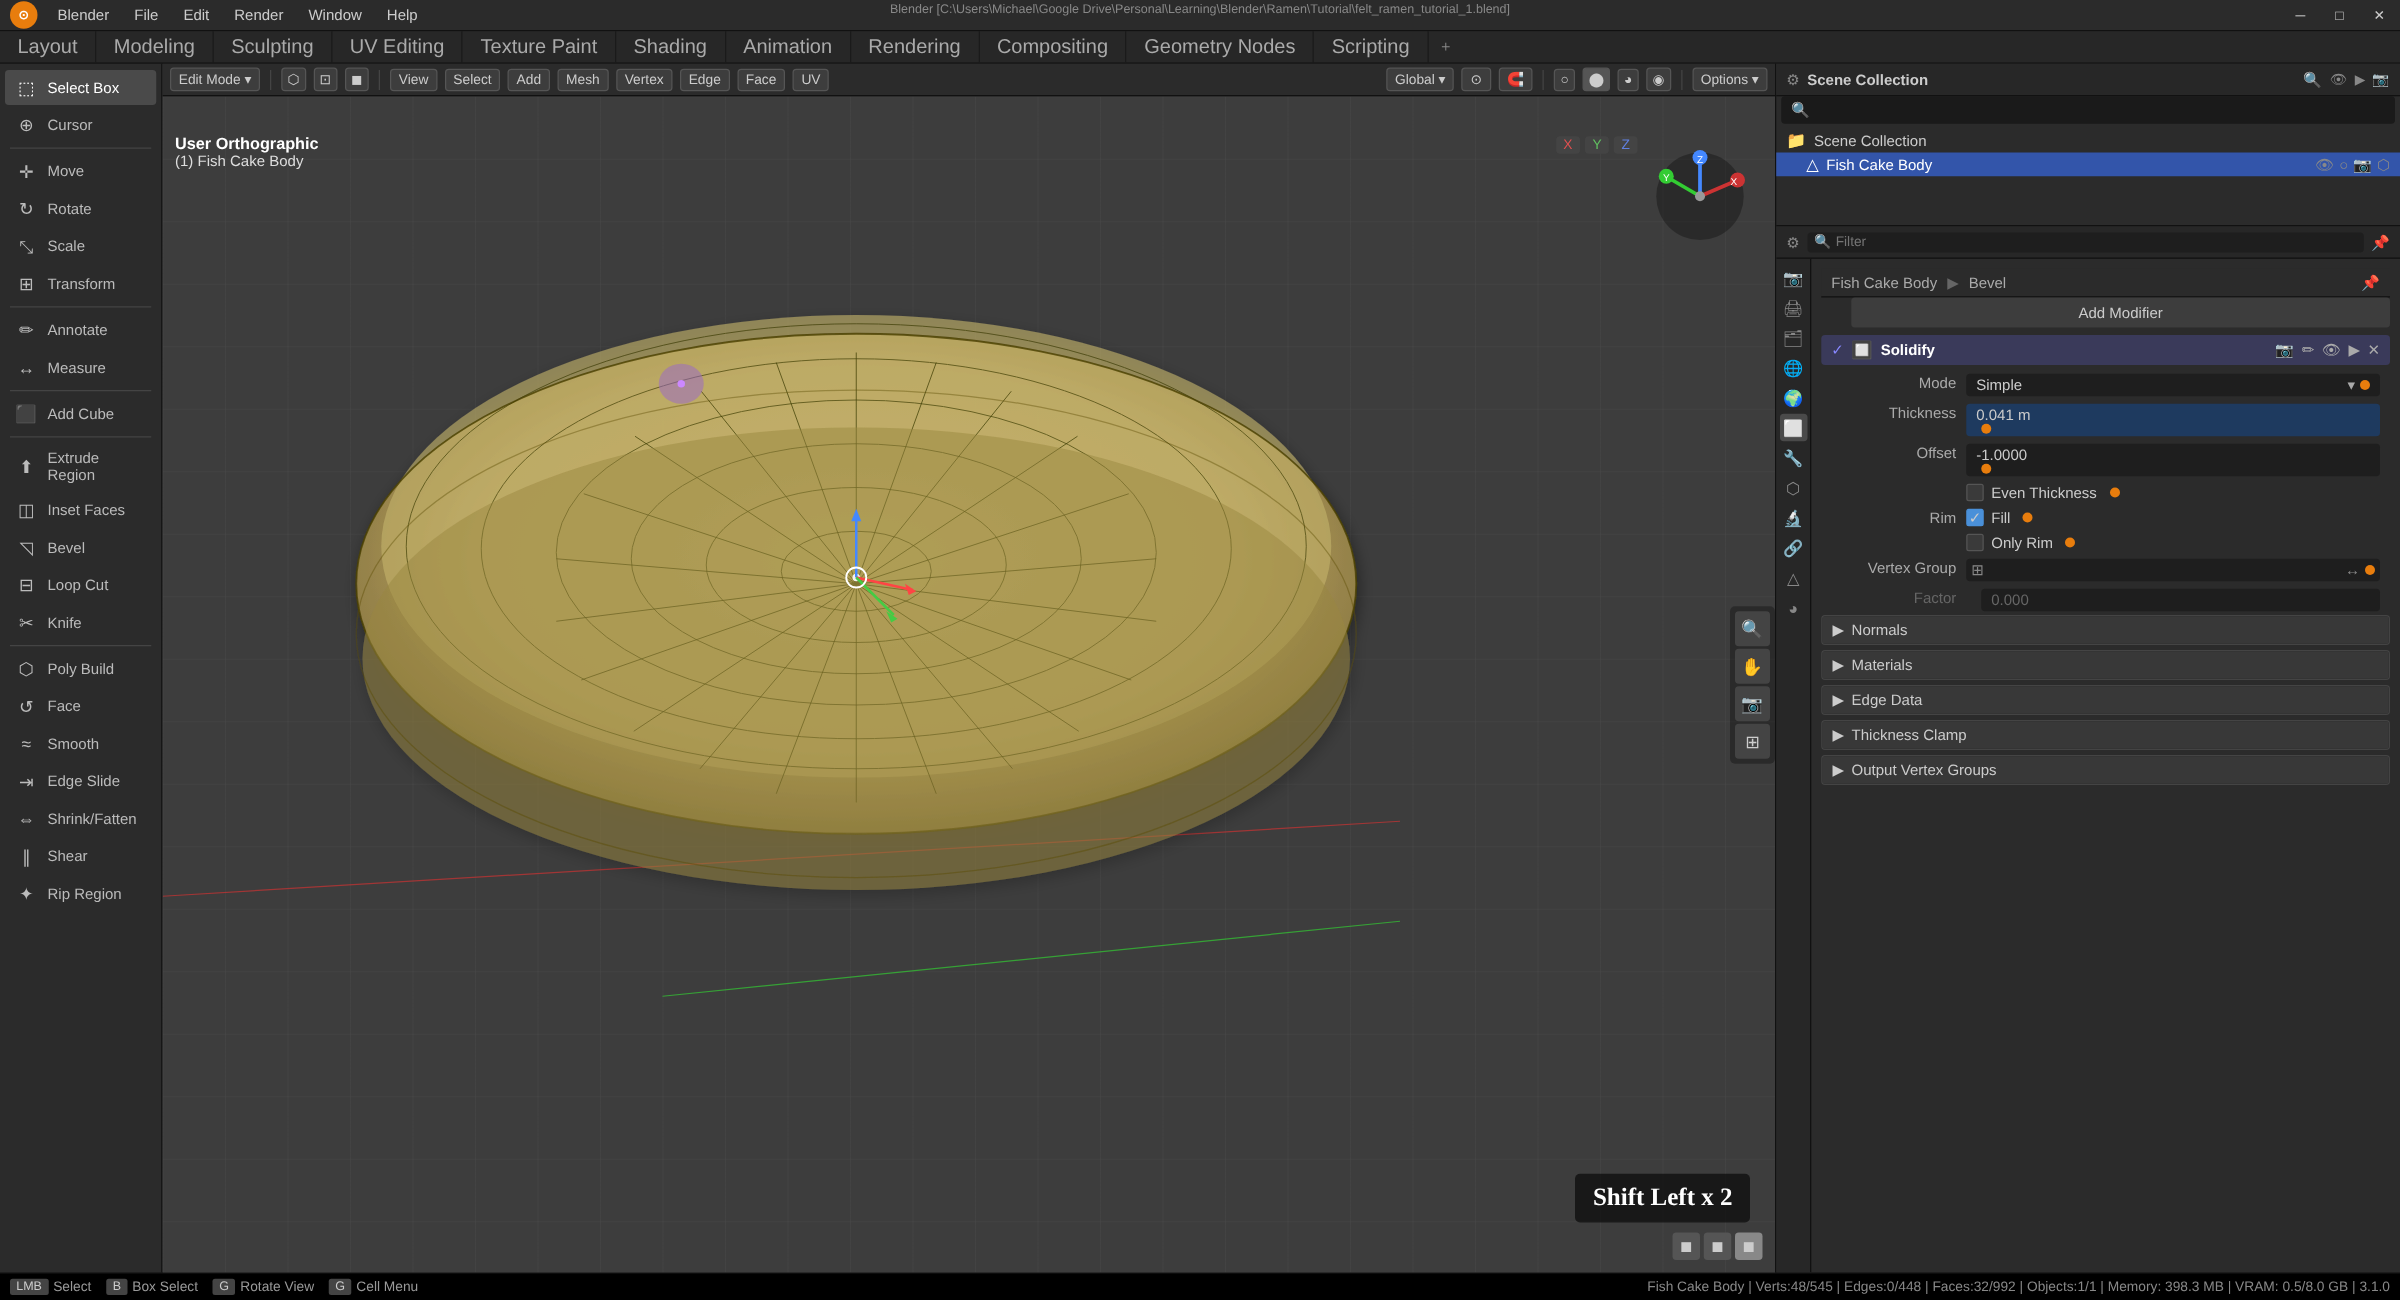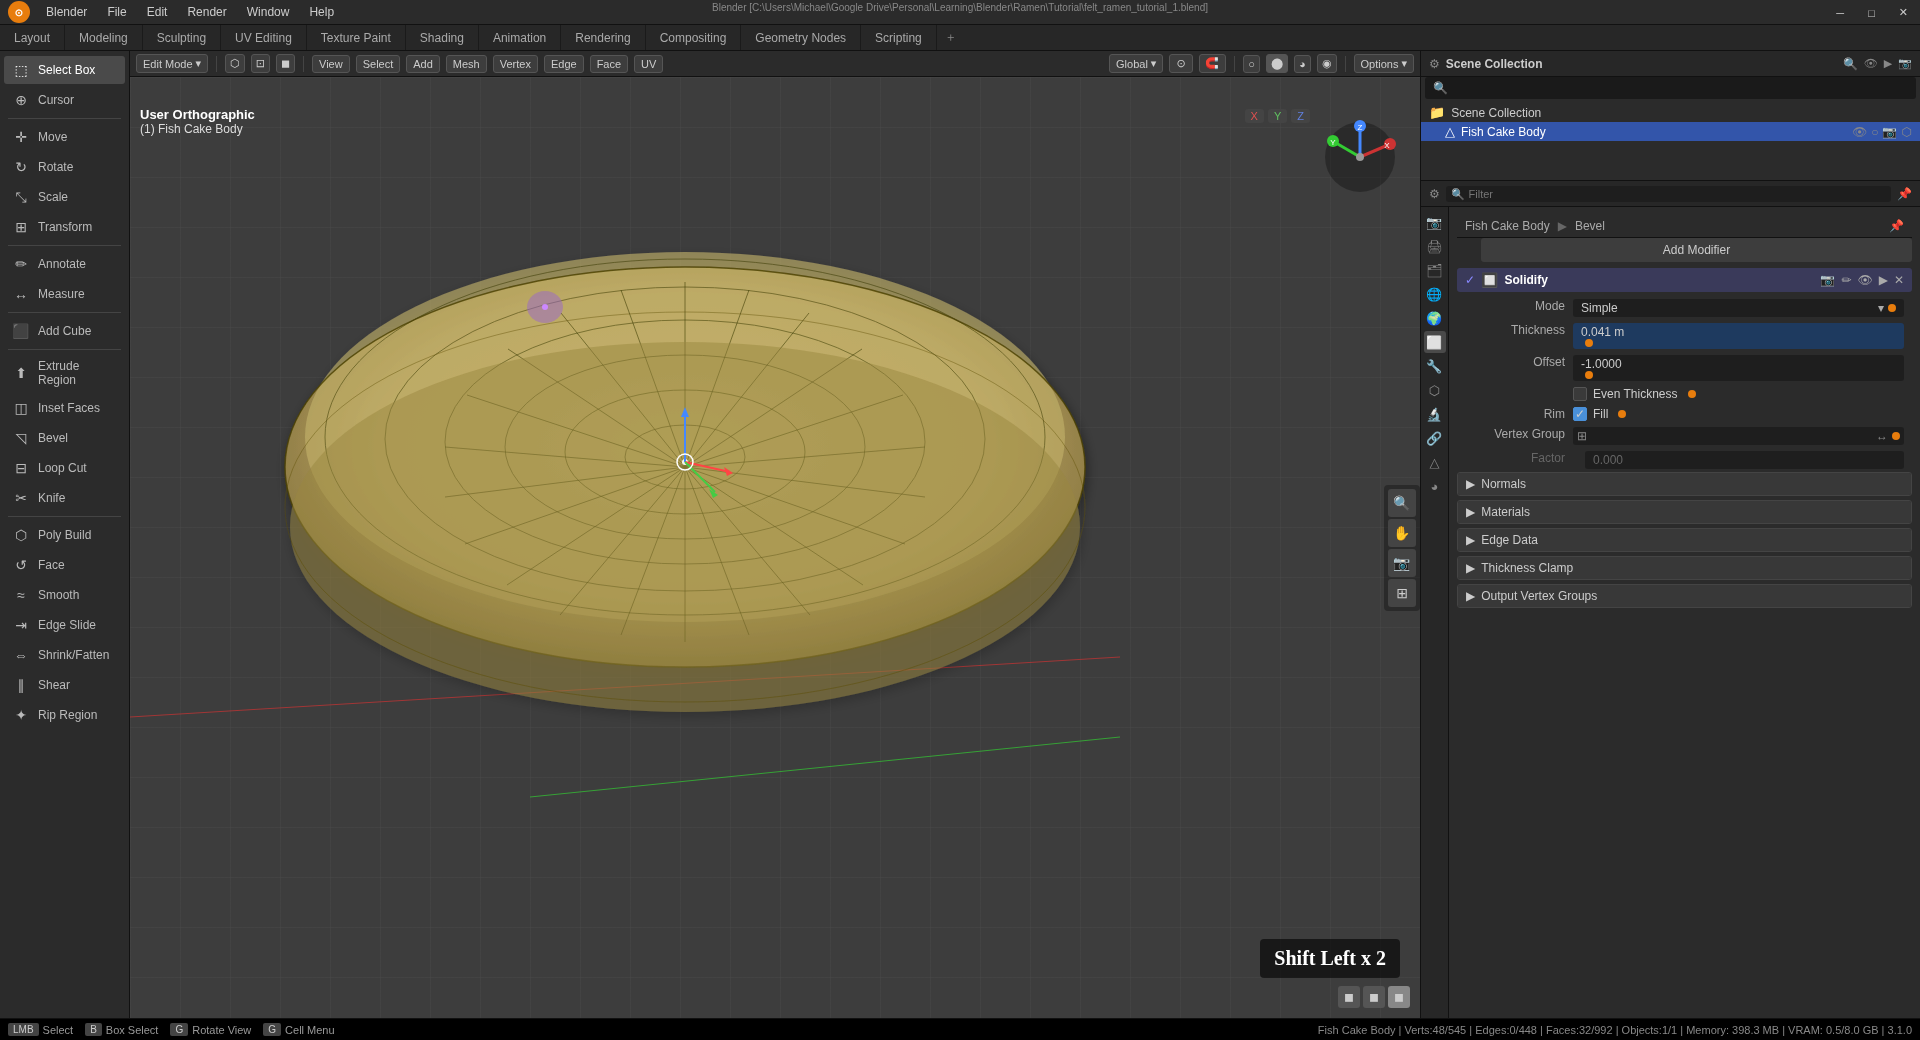--- a/index.html
+++ b/index.html
@@ -54,21 +54,21 @@
       background: #272727;
       display: flex;
       align-items: stretch;
       border-bottom: 1px solid #111;
     }
     .workspace-tab {
       padding: 0 14px;
       display: flex; align-items: center;
       color: #aaa;
       cursor: pointer;
-      font-size: 12px;
+      font-size: 16px;
       border-right: 1px solid #1a1a1a;
     }
     #tab-plus {
       padding: 0 8px; display: flex; align-items: center;
       color: #888; cursor: pointer;
     }
 
     
     #main-layout {
       display: flex;
@@ -893,20 +893,28 @@
 
           <div class="prop-row">
             <div class="prop-label">Rim</div>
             <div style="display:flex; align-items:center; gap:6px; flex:1;">
               <div class="prop-checkbox checked">✓</div>
               <span>Fill</span>
               <div class="prop-dot"></div>
             </div>
           </div>
 
+          <div class="prop-row">
+            <div class="prop-label"></div>
+            <div style="display:flex; align-items:center; gap:6px; flex:1;">
+              <div class="prop-checkbox"></div>
+              <span>Only Rim</span>
+              <div class="prop-dot"></div>
+            </div>
+          </div>
 
           <div class="prop-row">
             <div class="prop-label">Vertex Group</div>
             <div class="prop-value-with-icon">
               <span style="color:#888;">⊞</span>
               <div class="prop-expand">↔</div>
               <div class="prop-dot"></div>
             </div>
           </div>
 

